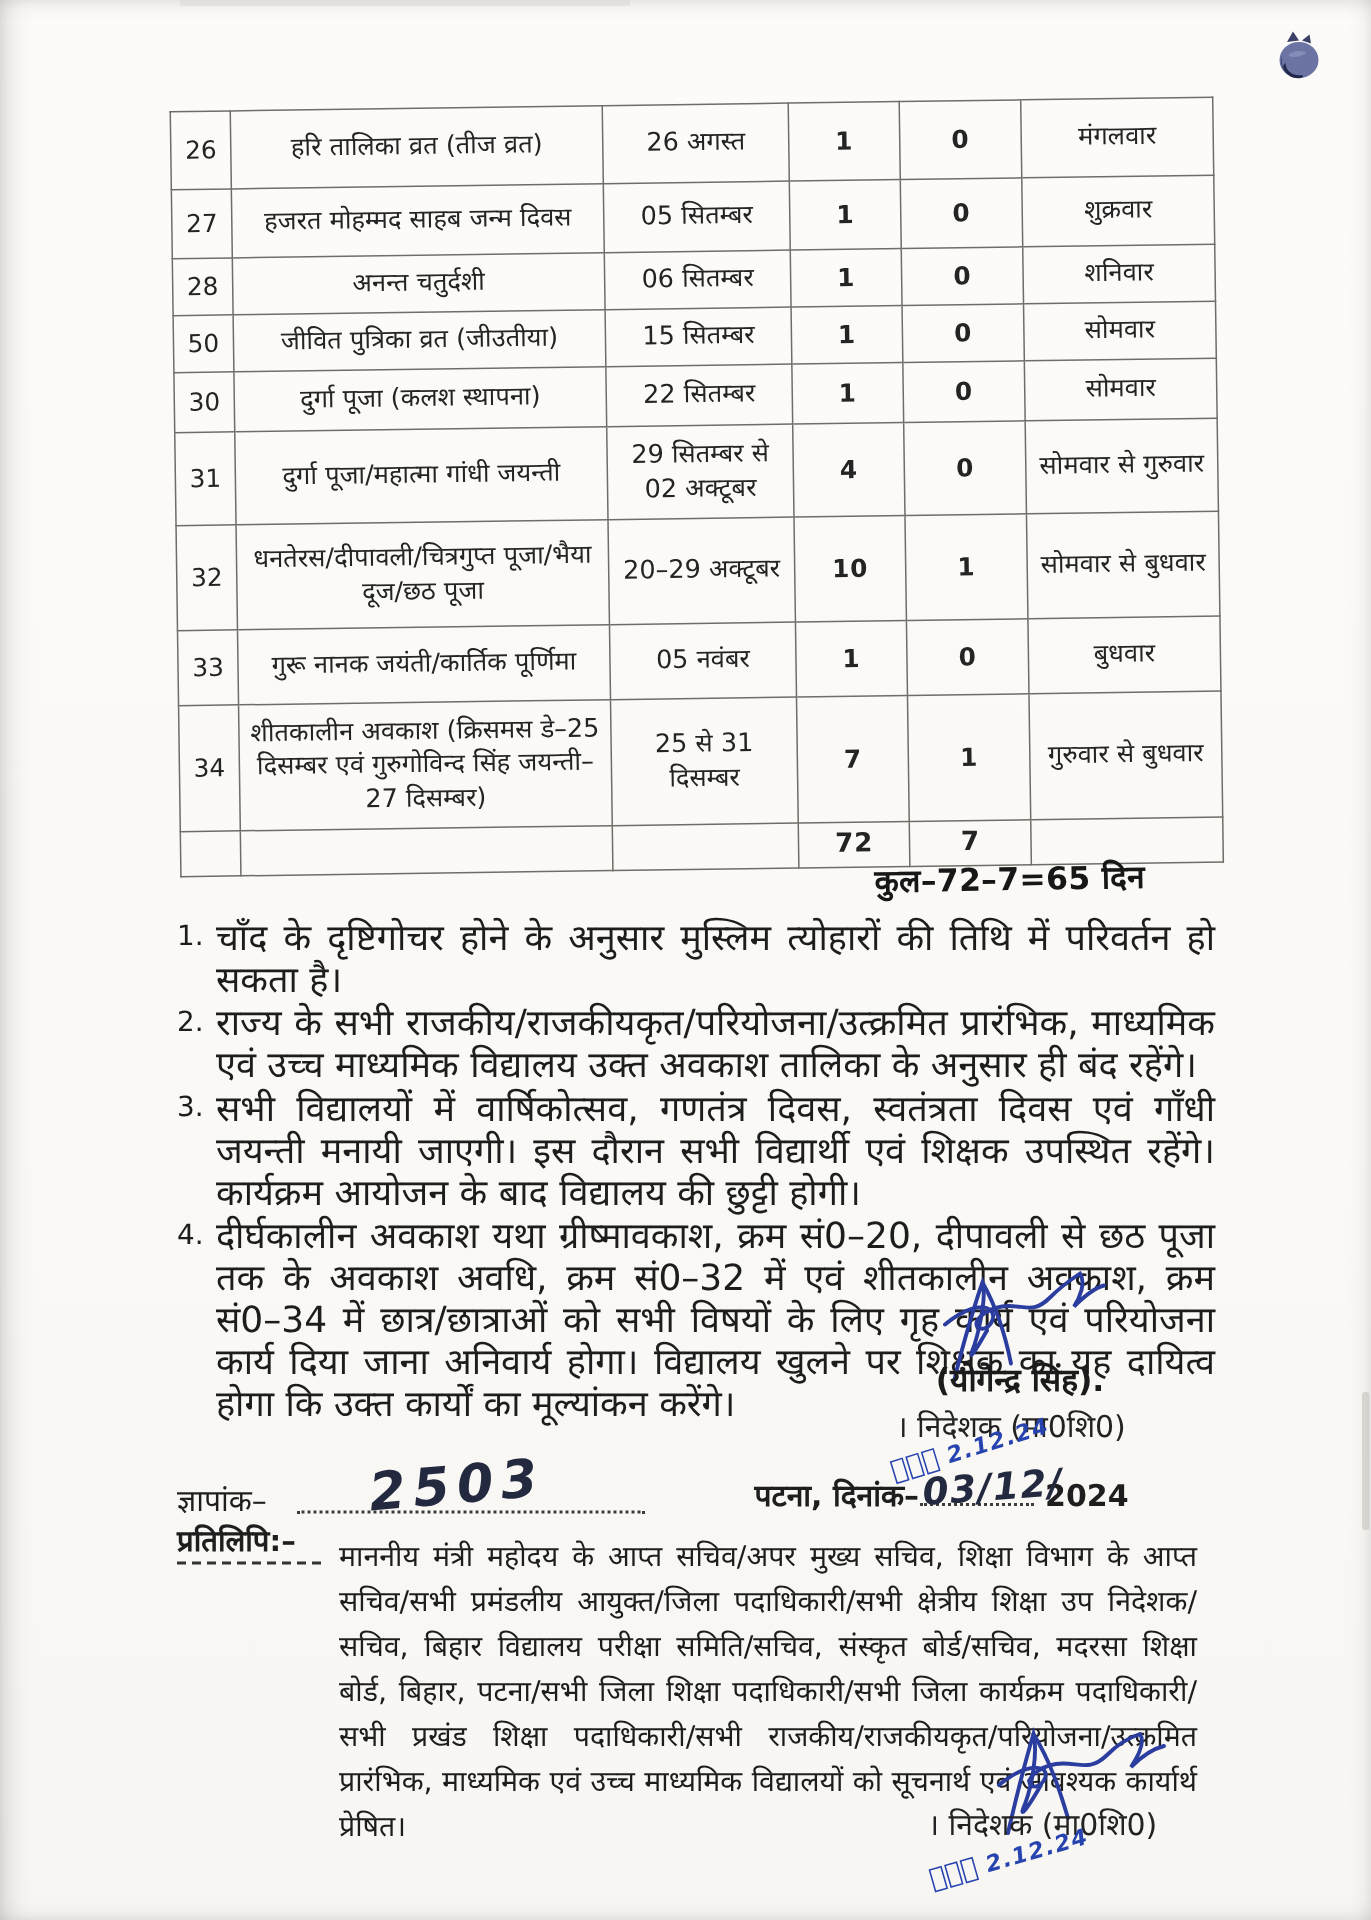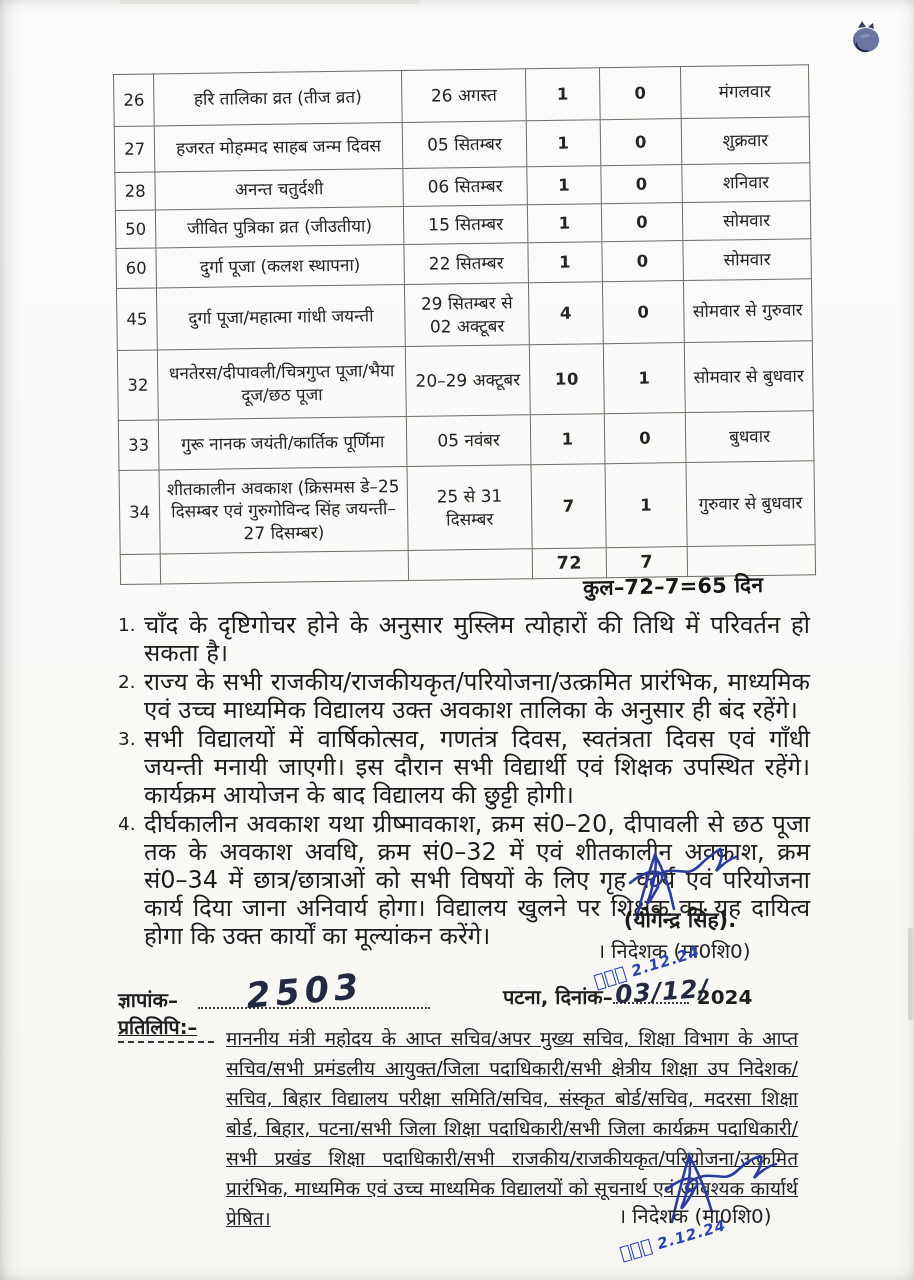--- a/index.html
+++ b/index.html
@@ -46,32 +46,32 @@
   .sig-name{position:absolute;left:20px;top:60px;width:200px;text-align:center;
         font-size:21px;font-weight:700;color:#1b1b1b;}
   .sig-desig{position:absolute;left:14px;top:92px;width:200px;text-align:center;font-size:20px;color:#222;}
   .initials{position:absolute;color:#2743b0;font-size:15px;font-weight:700;font-style:italic;
         white-space:nowrap;letter-spacing:1px;}
   .initials .scrib{font-size:18px;letter-spacing:0;}
   .sig-block .initials{left:32px;top:110px;transform:rotate(-17deg);}
 
   
   .memo-line{position:absolute;left:118px;top:974px;width:694px;height:48px;}
-  .memo-label{position:absolute;left:0;top:12px;font-size:20px;font-weight:700;}
+  .memo-label{position:absolute;left:0;top:12px;font-size:20px;font-weight:400;}
   .memo-dots{position:absolute;left:80px;top:0;width:232px;height:33px;border-bottom:2.4px dotted #3c3c3c;}
   .hand{font-style:italic;font-weight:600;color:#23293f;}
   .memo-number{position:absolute;left:48px;bottom:-4px;font-size:35px;letter-spacing:5px;transform:rotate(-5deg);}
   .place-date{position:absolute;left:385px;top:6px;white-space:nowrap;text-align:right;}
   .pd-label{font-size:20px;font-weight:600;}
   .date-dots{position:relative;display:inline-block;width:76px;height:22px;border-bottom:2.4px dotted #3c3c3c;vertical-align:baseline;}
   .date-hand{position:absolute;left:2px;bottom:-4px;font-size:25px;letter-spacing:1px;transform:rotate(-4deg);white-space:nowrap;}
   .year{font-size:20px;font-weight:700;margin-left:8px;}
 
   
-  .copy-block{position:absolute;left:118px;top:1011px;width:692px;display:flex;align-items:center;text-decoration:underline;}
+  .copy-block{position:absolute;left:118px;top:1011px;width:692px;display:flex;align-items:center;}
   .copy-label{flex:0 0 96px;font-size:19.5px;font-weight:700;border-bottom:2px dashed #333;
         align-self:flex-start;padding-bottom:1px;margin-top:2px;}
   .copy-text{flex:1;margin:12px;font-size:19px;line-height:30px;text-align:justify;color:#1d1d1d;}
 
   
   .footer-sig{position:absolute;left:590px;top:1152px;width:230px;height:125px;}
   .footer-sig .sig-svg{left:52px;top:-4px;width:150px;height:76px;}
   .footer-desig{position:absolute;left:0;top:50px;width:210px;text-align:center;font-size:20px;color:#222;}
   .footer-sig .initials{left:28px;top:76px;transform:rotate(-16deg);}
 
@@ -131,29 +131,29 @@
           </tr>
           <tr>
             <td class="c1">50</td>
             <td class="c2">जीवित पुत्रिका व्रत (जीउतीया)</td>
             <td class="c3">15 सितम्बर</td>
             <td class="c4">1</td>
             <td class="c5">0</td>
             <td class="c6">सोमवार</td>
           </tr>
           <tr>
-            <td class="c1">60</td>
+            <td class="c1">30</td>
             <td class="c2">दुर्गा पूजा (कलश स्थापना)</td>
             <td class="c3">22 सितम्बर</td>
             <td class="c4">1</td>
             <td class="c5">0</td>
             <td class="c6">सोमवार</td>
           </tr>
           <tr>
-            <td class="c1">45</td>
+            <td class="c1">31</td>
             <td class="c2">दुर्गा पूजा/महात्मा गांधी जयन्ती</td>
             <td class="c3">29 सितम्बर से 02 अक्टूबर</td>
             <td class="c4">4</td>
             <td class="c5">0</td>
             <td class="c6">सोमवार से गुरुवार</td>
           </tr>
           <tr>
             <td class="c1">32</td>
             <td class="c2">धनतेरस/दीपावली/चित्रगुप्त पूजा/भैया दूज/छठ पूजा</td>
             <td class="c3">20–29 अक्टूबर</td>

